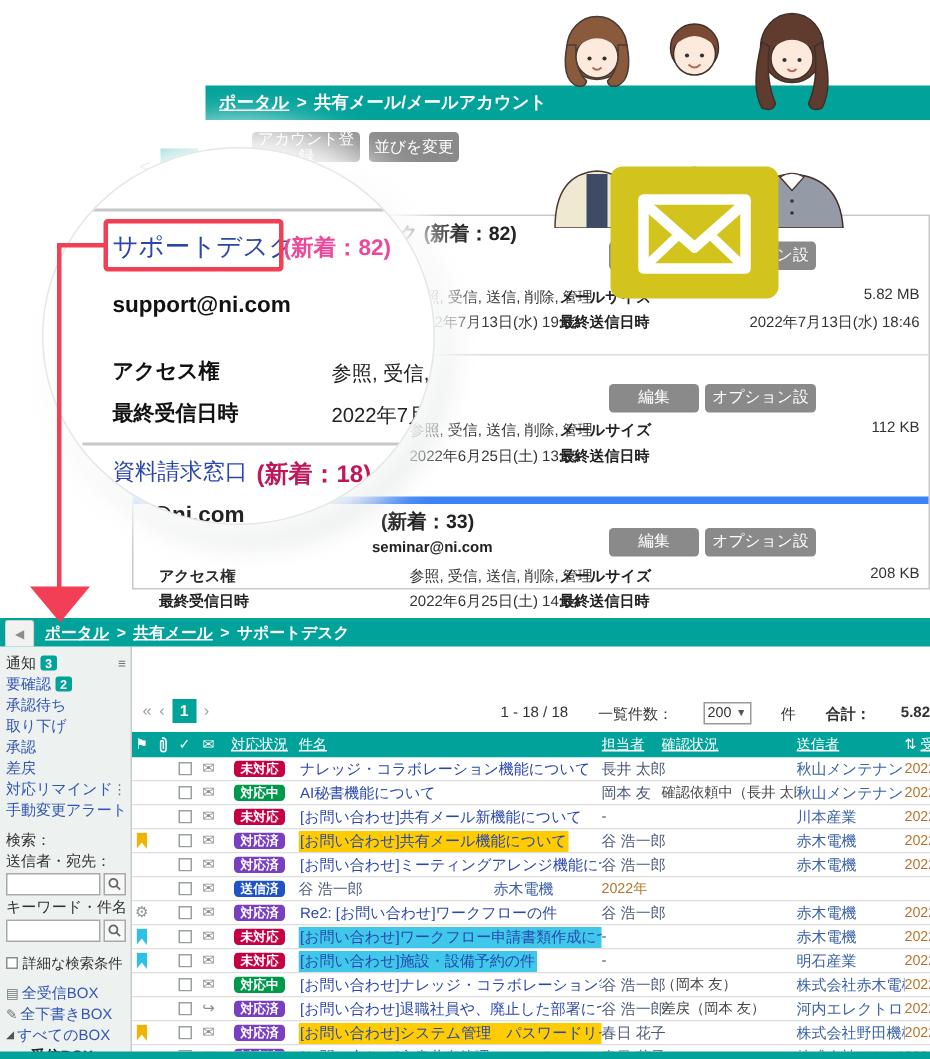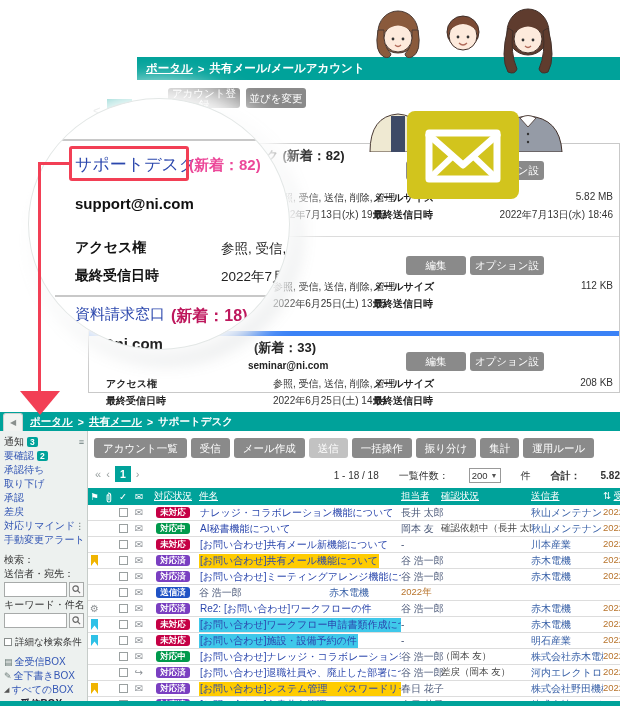--- a/index.html
+++ b/index.html
@@ -348,30 +348,20 @@
             <span class="sb-link">すべてのBOX</span>
           </div>
           <div class="sb-row" style="padding-left: 9px;">
             <span class="tree-mark">◢</span>
             <span class="sb-bold">受信BOX</span>
           </div>
         </div>
     </div>
 
     <div id="main">
-      <div id="toolbar">
-          <button class="gbtn tbtn">アカウント一覧</button>
-          <button class="gbtn tbtn">受信</button>
-          <button class="gbtn tbtn">メール作成</button>
-          <button class="gbtn tbtn disabled">送信</button>
-          <button class="gbtn tbtn">一括操作</button>
-          <button class="gbtn tbtn">振り分け</button>
-          <button class="gbtn tbtn">集計</button>
-          <button class="gbtn tbtn">運用ルール</button>
-        </div>
 
       <div id="list-pager">
         <span class="pg-sm">«</span>
         <span class="pg-sm">‹</span>
         <span class="pg-cur-sm">1</span>
         <span class="pg-sm">›</span>
       </div>
 
       <div id="list-info">
         <span>1 - 18 / 18</span>

